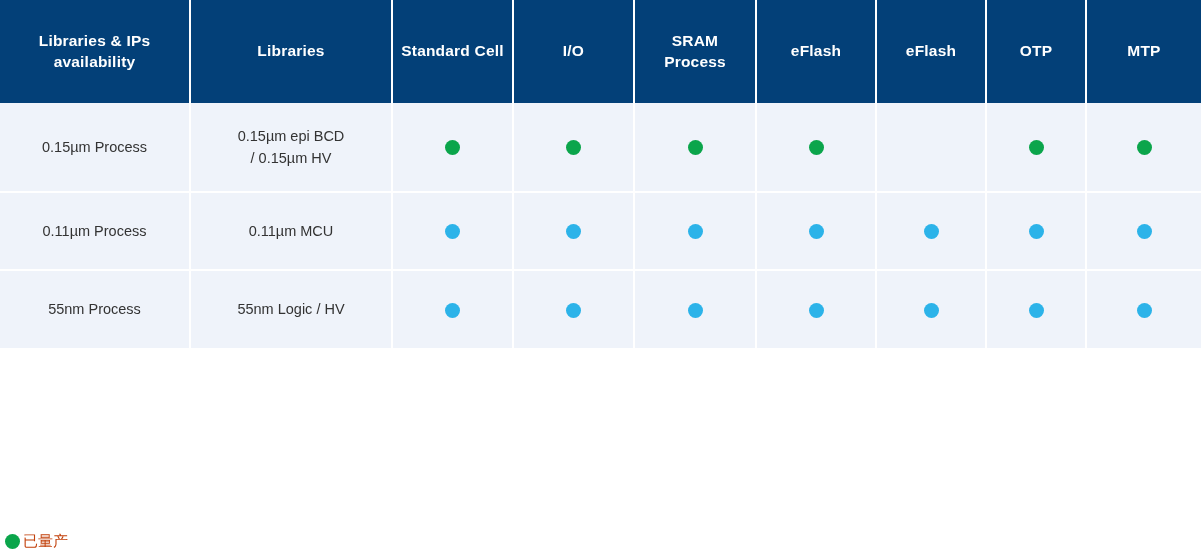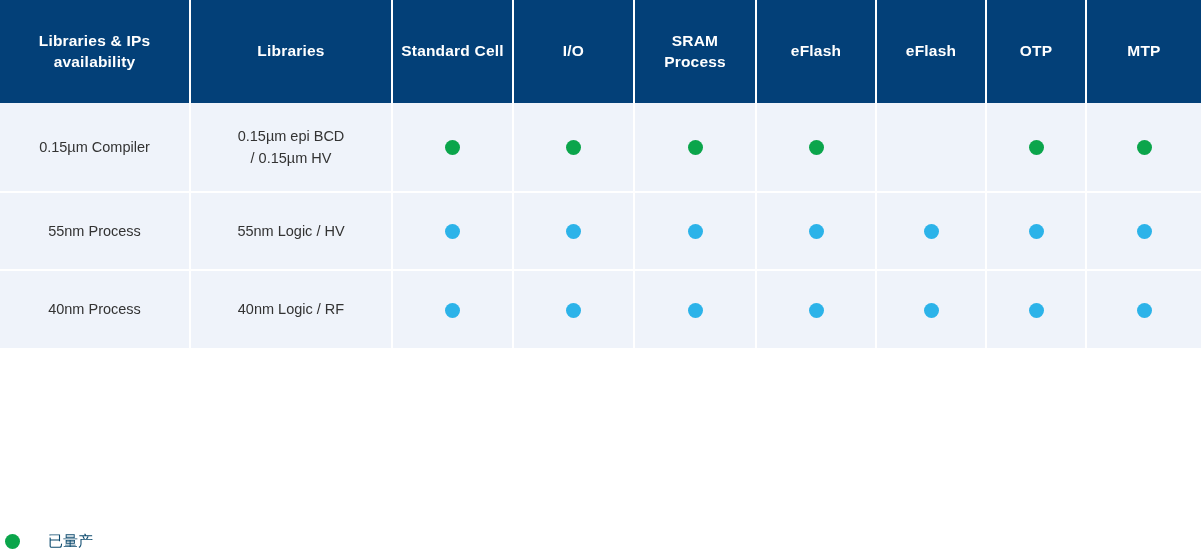--- a/index.html
+++ b/index.html
@@ -97,23 +97,23 @@
   .legend-item.second { margin-left: 86px; }
   .legend-dot {
     width: 15px;
     height: 15px;
     border-radius: 50%;
     flex: 0 0 auto;
   }
   .legend-dot.produced { background: #0ba54b; }
   .legend-dot.developing { background: #2cb3e9; }
   .legend-label {
-    margin-left: 28px;
+    margin-left: 3px;
     font-size: 15px;
-    color: #0c4a6e;
+    color: #c2410c;
     font-family: Liberation Serif, serif;
     white-space: nowrap;
   }
 </style>
 </head>
 <body>
 
 <div id="root">
 
   <table class="ip-table">
@@ -137,59 +137,59 @@
         <th>SRAM Process</th>
         <th>eFlash</th>
         <th>eFlash</th>
         <th>OTP</th>
         <th>MTP</th>
       </tr>
     </thead>
     <tbody>
 
       <tr class="row-tall">
-        <td class="col-process">0.15µm Compiler</td>
+        <td class="col-process">0.15µm Process</td>
         <td class="col-platform">
           <span>0.15µm epi BCD</span><br>
           <span>/ 0.15µm HV</span>
         </td>
         <td><span class="dot produced"></span></td>
         <td><span class="dot produced"></span></td>
         <td><span class="dot produced"></span></td>
         <td><span class="dot produced"></span></td>
         <td><span class="dot none"></span></td>
         <td><span class="dot produced"></span></td>
         <td><span class="dot produced"></span></td>
       </tr>
 
+      <tr>
+        <td class="col-process">0.11µm Process</td>
+        <td class="col-platform">0.11µm MCU</td>
+        <td><span class="dot developing"></span></td>
+        <td><span class="dot developing"></span></td>
+        <td><span class="dot developing"></span></td>
+        <td><span class="dot developing"></span></td>
+        <td><span class="dot developing"></span></td>
+        <td><span class="dot developing"></span></td>
+        <td><span class="dot developing"></span></td>
+      </tr>
 
 
       <tr>
         <td class="col-process">55nm Process</td>
         <td class="col-platform">55nm Logic / HV</td>
         <td><span class="dot developing"></span></td>
         <td><span class="dot developing"></span></td>
         <td><span class="dot developing"></span></td>
         <td><span class="dot developing"></span></td>
         <td><span class="dot developing"></span></td>
         <td><span class="dot developing"></span></td>
         <td><span class="dot developing"></span></td>
       </tr>
 
-      <tr>
-        <td class="col-process">40nm Process</td>
-        <td class="col-platform">40nm Logic / RF</td>
-        <td><span class="dot developing"></span></td>
-        <td><span class="dot developing"></span></td>
-        <td><span class="dot developing"></span></td>
-        <td><span class="dot developing"></span></td>
-        <td><span class="dot developing"></span></td>
-        <td><span class="dot developing"></span></td>
-        <td><span class="dot developing"></span></td>
-      </tr>
 
     </tbody>
   </table>
 
   <div class="legend">
     <div class="legend-item first">
       <span class="legend-dot produced"></span>
       <span class="legend-label">已量产</span>
     </div>
   </div>

